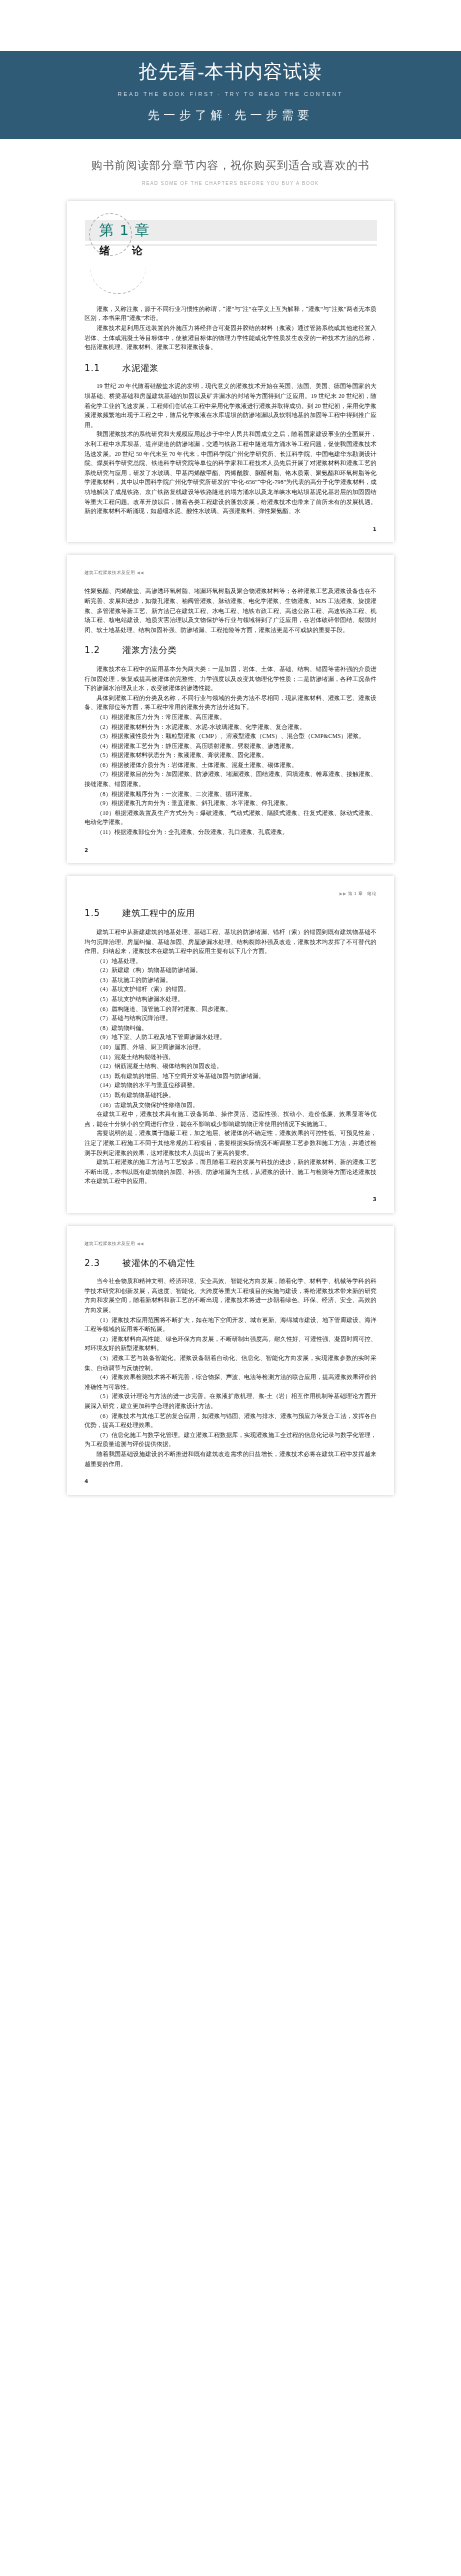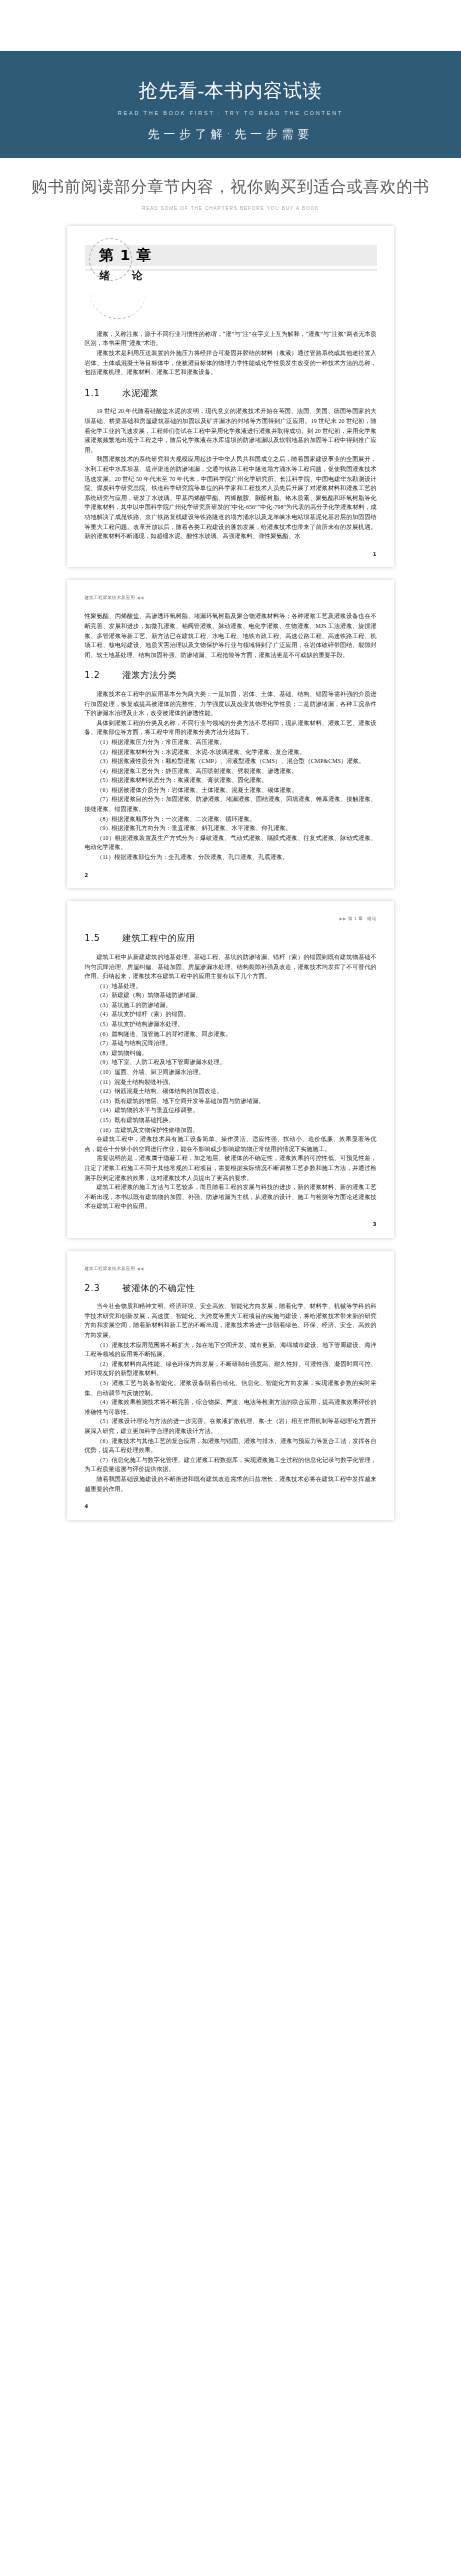--- a/index.html
+++ b/index.html
@@ -12,21 +12,21 @@
   body { width: 461px; }
 
   .page-wrap { width: 461px; margin: 0 auto; background:#fff; }
 
   
   .top-spacer { height: 51px; background:#ffffff; }
 
   
   .hero {
     background: #2f5b76;
-    padding: 28px 0 15px 0;
+    padding: 9px 0 15px 0;
     text-align: center;
     color: #ffffff;
   }
   .hero-title {
     font-family: "Liberation Serif", "DejaVu Serif", serif;
     font-size: 19px;
     letter-spacing: 0.6px;
     line-height: 1.25;
     color:#ffffff;
     font-weight: 400;
@@ -48,21 +48,21 @@
     margin: 1px;
   }
 
   
   .intro {
     text-align: center;
     padding: 18.7px 0 15px 0;
     background: #ffffff;
   }
   .intro-cn {
-    font-size: 16px;
+    font-size: 11px;
     color: #5a5a5a;
     letter-spacing: 0.6px;
     font-weight: 400;
     margin: 0 0 8.2px 0;
   }
   .intro-en {
     font-size: 4.7px;
     letter-spacing: 0.9px;
     color: #a8a8a8;
     margin: 0;
@@ -114,22 +114,22 @@
     position: absolute;
     left: 10.5px; top: 30px;
     width: 56px; height: 27px;
     border-bottom: 0.6px dashed #b4b4b4;
     border-radius: 0 0 35px 35px;
   }
   .chap-no {
     position: absolute;
     left: 14.6px; top: 1.2px;
     font-size: 14.6px;
-    font-weight: bold;
-    color: #000000;
+    font-weight: normal;
+    color: #0f766e;
     letter-spacing: 0.6px;
     line-height: 18.7px;
     font-family: "DejaVu Sans", sans-serif;
   }
   .chap-name {
     position: absolute;
     left: 15px; top: 24.5px;
     font-size: 10.5px;
     font-weight: bold;
     color: #111;

